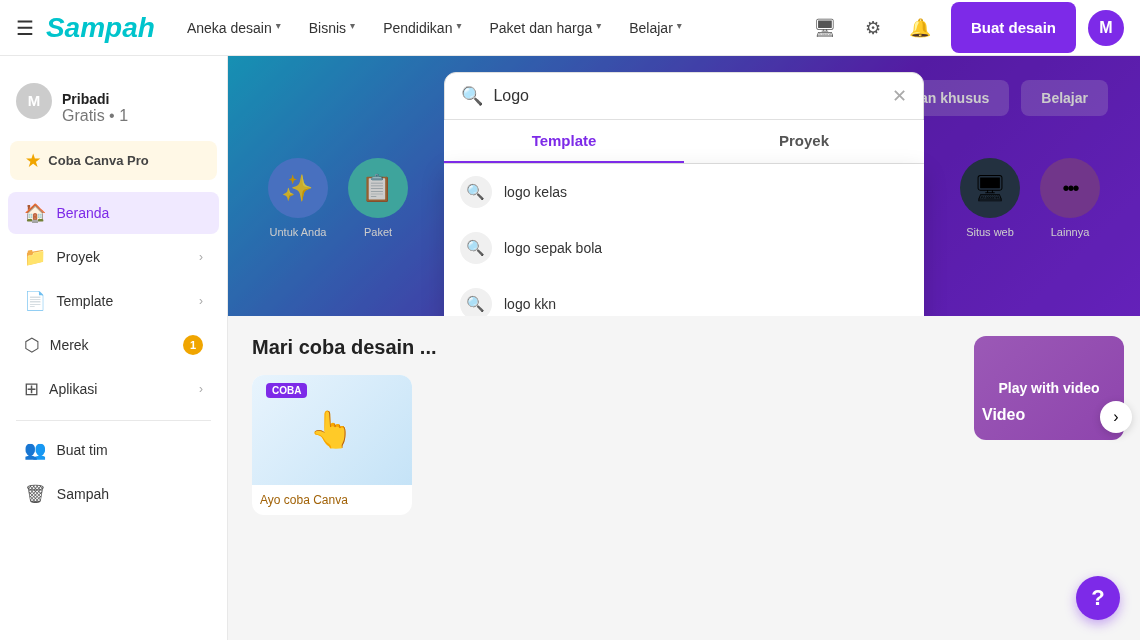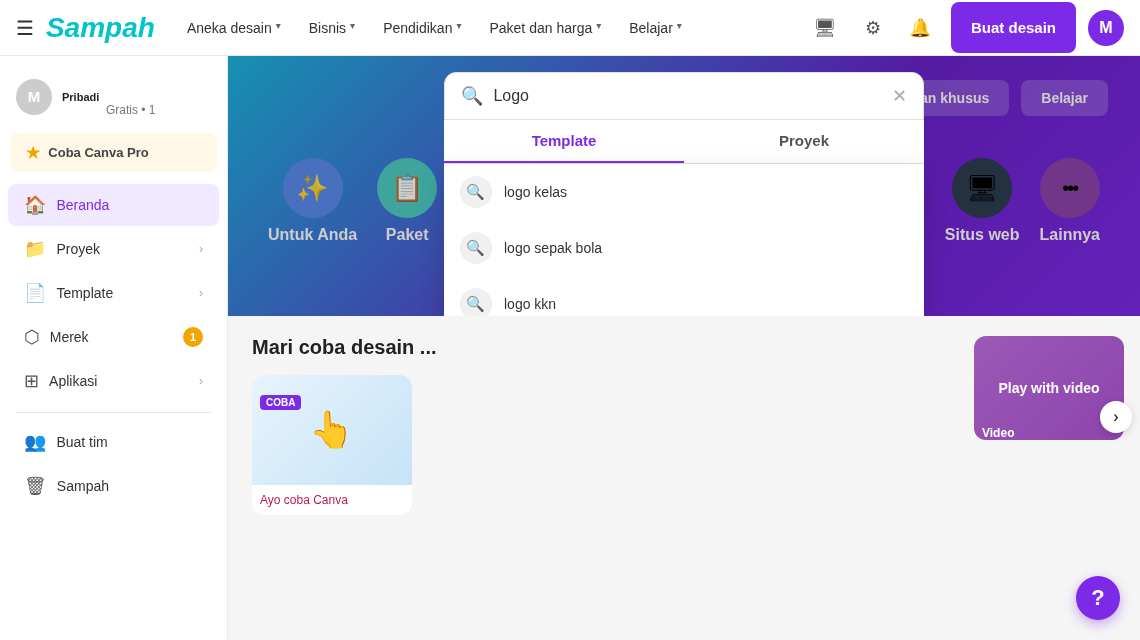--- a/index.html
+++ b/index.html
@@ -24,22 +24,22 @@
     .avatar-circle { width: 36px; height: 36px; border-radius: 50%; background: #7d2ae8; color: #fff; display:flex; align-items:center; justify-content:center; font-weight:700; font-size:16px; cursor:pointer; }
 
     
     .layout { display: flex; height: calc(640px - 56px); }
 
     
     .sidebar { width: 228px; background: #fff; border-right: 1px solid #e8e8e8; display:flex; flex-direction:column; padding: 12px 0; overflow-y:auto; }
     .sidebar-profile { display:flex; align-items:center; gap:10px; padding:8px 16px 16px; }
     .sidebar-avatar { width:36px; height:36px; border-radius:50%; background:#ccc; color:#fff; display:flex; align-items:center; justify-content:center; font-weight:700; font-size:15px; }
     .sidebar-profile-info { display:flex; flex-direction:column; }
-    .sidebar-profile-name { font-weight:600; font-size:11px; color:#222;margin-top:15px; }
-    .sidebar-profile-sub { font-size:12px; color:#777; display:flex; align-items:center; gap:4px;margin-left:44px; }
+    .sidebar-profile-name { font-weight:600; font-size:14px; color:#222;margin-top:15px; }
+    .sidebar-profile-sub { font-size:16px; color:#777; display:flex; align-items:center; gap:4px; }
     .sidebar-coba-pro { display:flex; align-items:center; gap:8px; padding:10px 16px; background:#fff8e6; border-radius:8px; margin:0 10px 12px; cursor:pointer; font-size:13px; font-weight:600; color:#444; }
     .star-icon { color:#f0a500; font-size:16px; }
     .sidebar-nav-item { display:flex; align-items:center; gap:10px; padding:10px 16px; cursor:pointer; font-size:14px; color:#333; border-radius:8px; margin:0 8px 2px; }
     .sidebar-nav-item:hover, .sidebar-nav-item.active { background:#f0e9ff; color:#7d2ae8; }
     .sidebar-nav-item .nav-icon { font-size:18px; color:#555; }
     .sidebar-nav-item.active .nav-icon { color:#7d2ae8; }
     .sidebar-nav-item .chevron-right { margin-left:auto; font-size:12px; color:#aaa; }
     .sidebar-nav-item .badge { margin-left:auto; width:20px; height:20px; background:#f0a500; border-radius:50%; color:#fff; font-size:11px; display:flex; align-items:center; justify-content:center; font-weight:700; }
     .sidebar-divider { height:1px; background:#e8e8e8; margin:8px 16px; }
 
@@ -53,21 +53,21 @@
       min-height: 260px;
     }
     .hero-title { font-size: 36px; font-weight:700; color:#fff; text-align:center; margin-bottom:24px; }
     .hero-buttons { display:flex; gap:12px; justify-content:flex-end; position:absolute; top:24px; right:32px; }
     .btn-hero { background:rgba(255,255,255,0.2); color:#fff; border:none; border-radius:8px; padding:10px 20px; font-size:14px; font-weight:600; cursor:pointer; }
 
     
     .category-row { display:flex; gap:20px; justify-content:center; margin-top:12px; }
     .category-item { display:flex; flex-direction:column; align-items:center; gap:8px; cursor:pointer; }
     .category-icon { width:60px; height:60px; border-radius:50%; display:flex; align-items:center; justify-content:center; font-size:26px; }
-    .category-label { color:#fff; font-size:16px; font-weight:700; }
+    .category-label { color:#fff; font-size:11px; font-weight:400; }
 
     
     .search-overlay { position:absolute; top:0; left:0; right:0; bottom:0; background:rgba(0,0,0,0.2); z-index:10; }
     .search-dropdown-wrapper { position:absolute; top:16px; left:50%; transform:translateX(-50%); width:480px; z-index:20; }
     .search-input-box { display:flex; align-items:center; background:#fff; border-radius:12px 12px 0 0; padding:12px 16px; gap:10px; border:1px solid #e0e0e0; }
     .search-input { border:none; outline:none; font-size:16px; flex:1; color:#333; }
     .search-clear { font-size:18px; color:#aaa; cursor:pointer; }
     .search-tabs { display:flex; background:#fff; border-bottom:1px solid #e0e0e0; }
     .search-tab { flex:1; padding:12px; text-align:center; font-size:15px; font-weight:600; cursor:pointer; border-bottom:2px solid transparent; }
     .search-tab.active { border-bottom:2px solid #7d2ae8; color:#7d2ae8; }
@@ -76,24 +76,24 @@
     .search-result-item { display:flex; align-items:center; gap:12px; padding:12px 16px; cursor:pointer; }
     .search-icon-circle { width:32px; height:32px; border-radius:50%; background:#f0f0f0; display:flex; align-items:center; justify-content:center; font-size:15px; color:#555; flex-shrink:0; }
     .search-result-text { font-size:14px; color:#333; }
 
     
     .main-content-area { padding:20px 24px; }
     .section-title { font-size:20px; font-weight:700; color:#222; margin-bottom:16px; }
     .design-cards { display:flex; gap:16px; }
     .design-card { background:#fff; border-radius:12px; overflow:hidden; width:160px; flex-shrink:0; }
     .design-card-img { height:110px; display:flex; align-items:center; justify-content:center; position:relative; }
-    .coba-badge { position:absolute; top:8px; left:8px; background:#7d2ae8; color:#fff; font-size:10px; font-weight:700; padding:2px 6px; border-radius:4px;margin-top:12px; }
-    .design-card-label { padding:8px; font-size:12px; color:#be185d; font-weight:500; }
+    .coba-badge { position:absolute; top:8px; left:14px; background:#7d2ae8; color:#fff; font-size:10px; font-weight:700; padding:2px 6px; border-radius:4px; }
+    .design-card-label { padding:8px; font-size:12px; color:#a16207; font-weight:500; }
     .video-card { width:140px; height:130px; border-radius:12px; overflow:hidden; background:#9b59b6; display:flex; align-items:center; justify-content:center; flex-direction:column; gap:6px; cursor:pointer; position:relative; }
-    .video-card-label { position:absolute; bottom:0; left:8px; color:#fff; font-size:12px; font-weight:600; }
+    .video-card-label { position:absolute; bottom:16px; left:8px; color:#fff; font-size:16px; font-weight:600; }
   </style>
 </head>
 <body>
 
 <div class="topnav">
   <span class="topnav-hamburger">☰</span>
   <span class="topnav-logo">Sampah</span>
 
   <div class="nav-menu-item">
     <span>Aneka desain</span>

